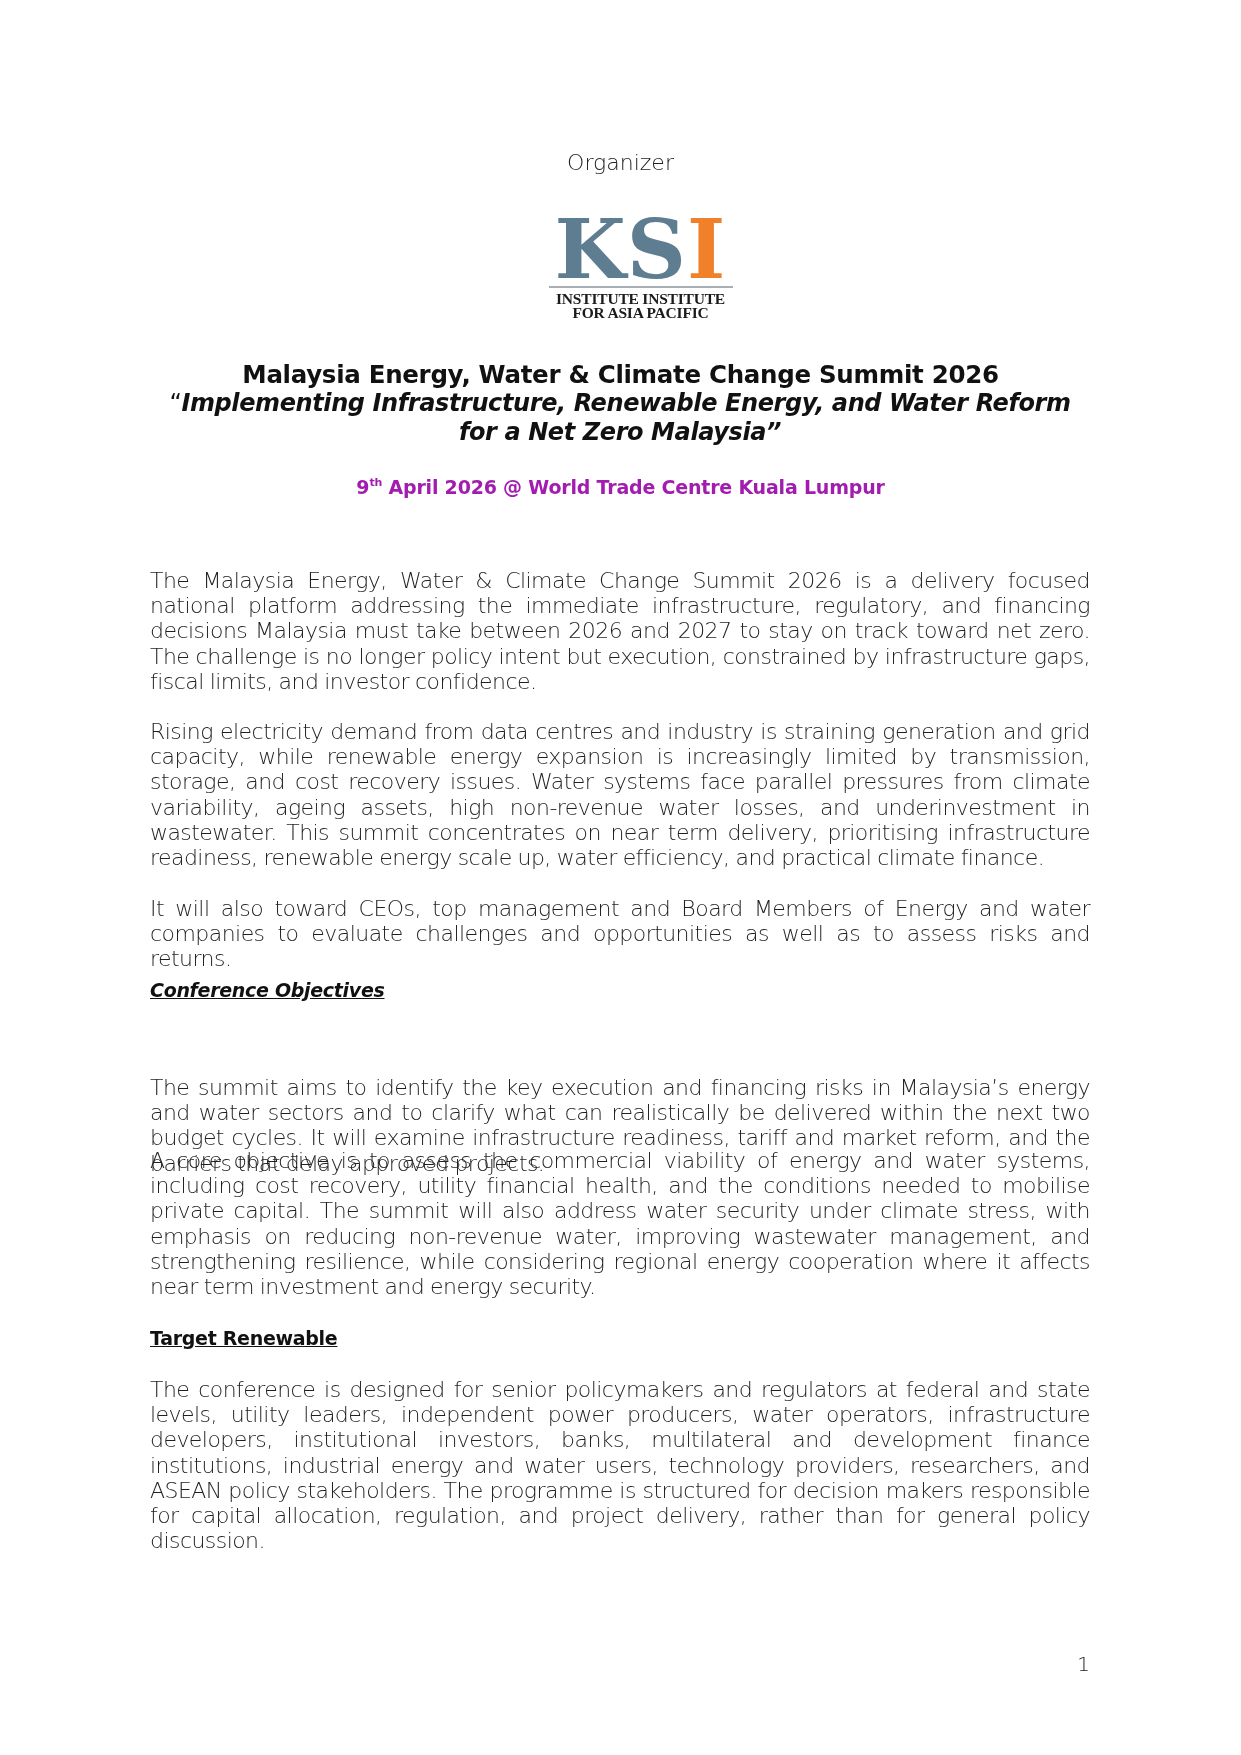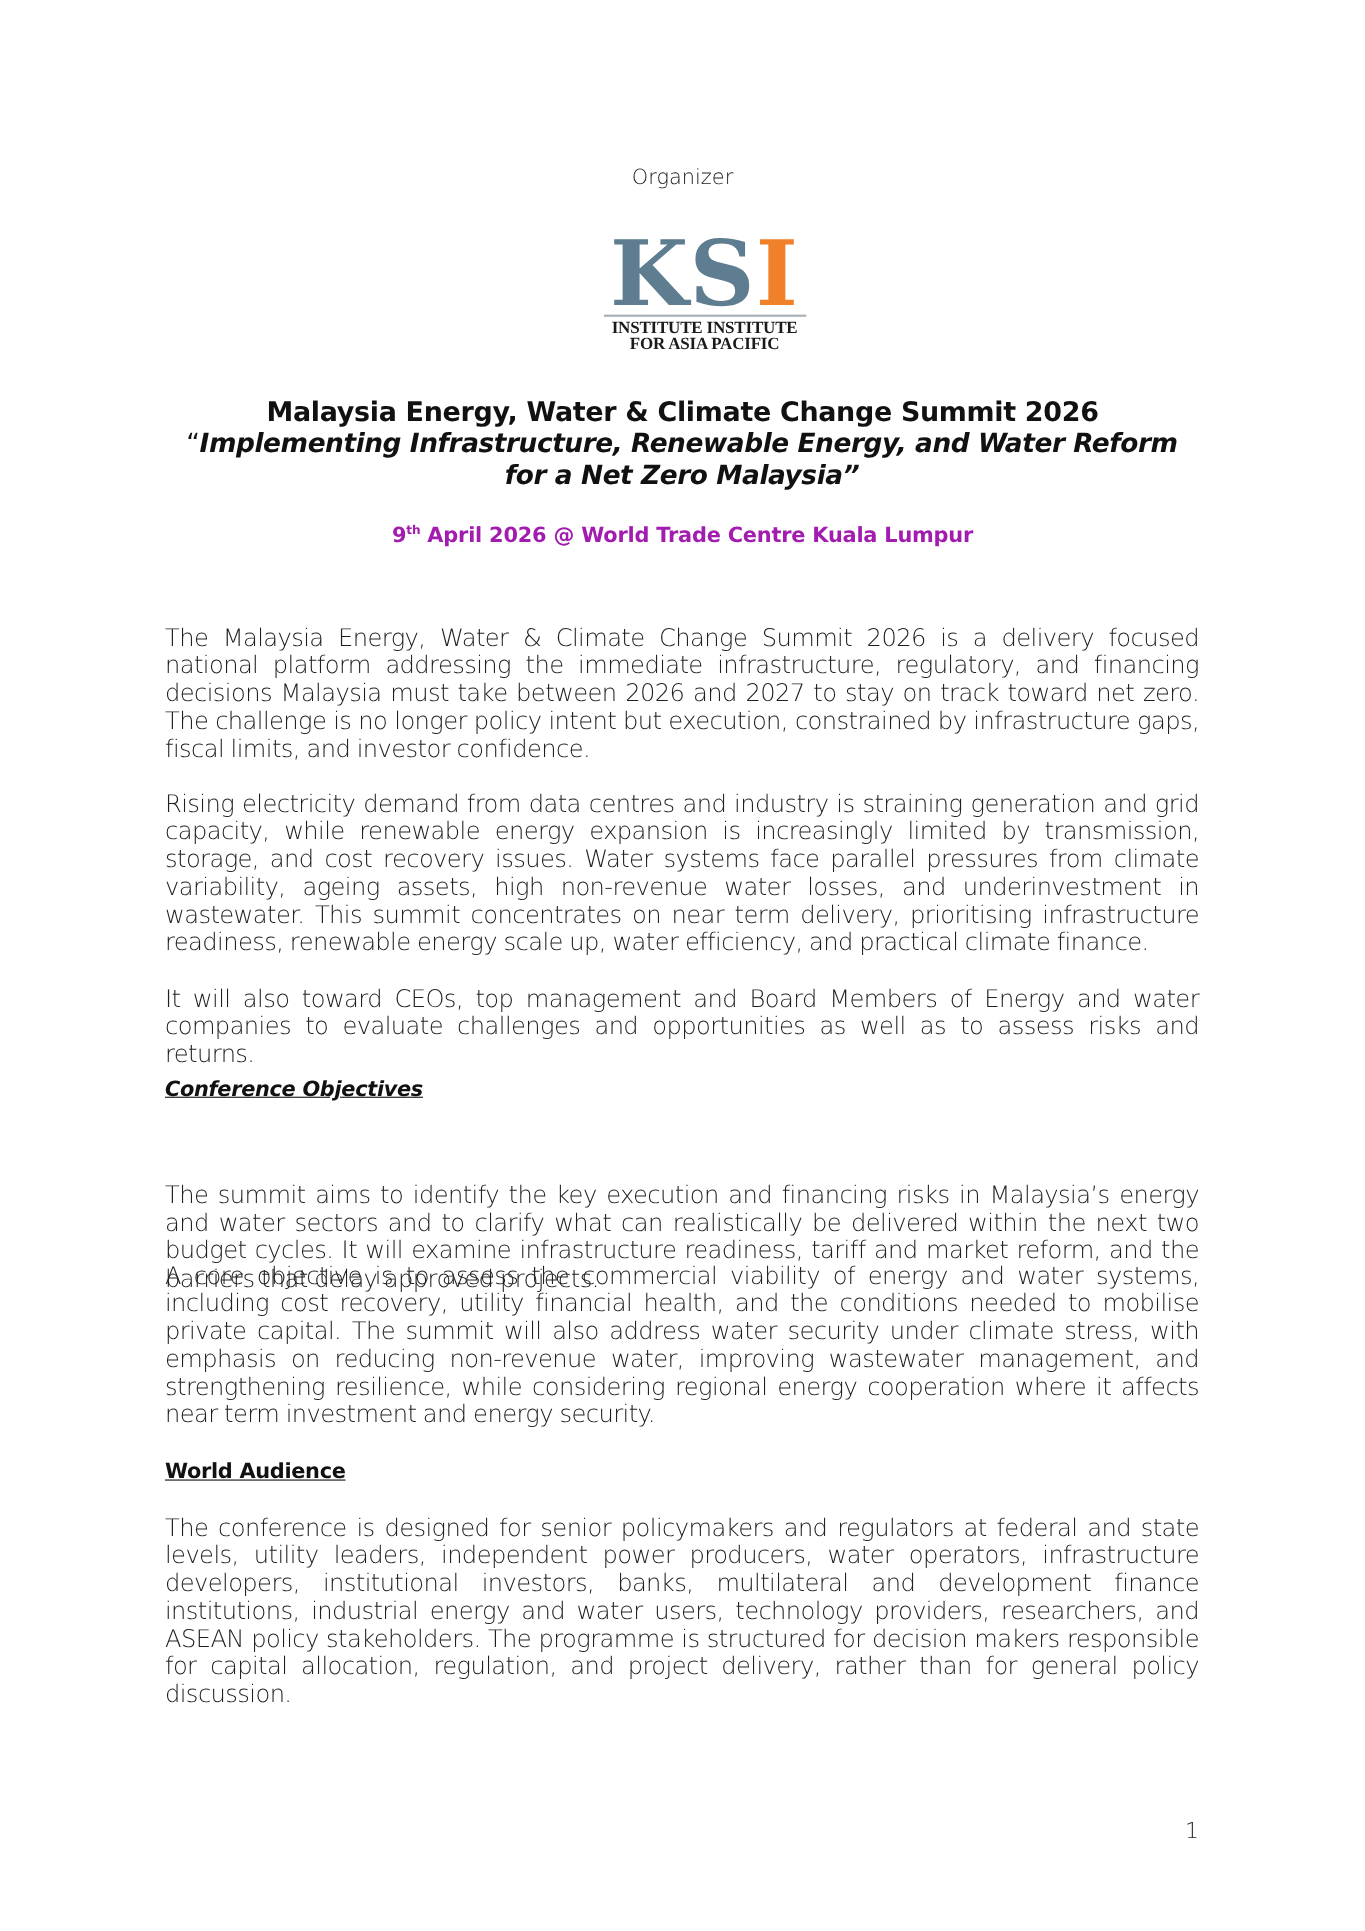--- a/index.html
+++ b/index.html
@@ -3,21 +3,21 @@
 <meta charset="utf-8">
 <style>
   html, body { margin: 0; padding: 0; background: #ffffff; }
   body {
     width: 1241px; height: 1755px; position: relative; overflow: hidden;
     font-family: "DejaVu Sans", sans-serif; color: #1a1a1a;
   }
   .page { position: absolute; left: 0; top: 0; width: 1241px; height: 1755px; }
   .organizer {
     position: absolute; top: 150px; left: 0; width: 1241px; text-align: center;
-    font-size: 19px; font-weight: 300; color: #222;
+    font-size: 22px; font-weight: 300; color: #222;
   }
   .logo { position: absolute; top: 213px; left: 0; width: 1241px; text-align: center; padding-left: 20px; }
   .logo-inner { display: inline-block; width: 184px; }
   .logo-mark {
     font-family: "DejaVu Serif", serif; font-weight: bold; font-size: 82px; line-height: 72px;
     letter-spacing: 1px; height: 70px; white-space: nowrap;
   }
   .logo-mark .k, .logo-mark .s { color: #5f7d90; }
   .logo-mark .i { color: #f0812a; }
   .logo-rule { height: 2px; background: #a9b0b5; margin: 3px 0 4px 0; }
@@ -80,18 +80,18 @@
   <div class="content para" style="top:719px;">Rising electricity demand from data centres and industry is straining generation and grid capacity, while renewable energy expansion is increasingly limited by transmission, storage, and cost recovery issues. Water systems face parallel pressures from climate variability, ageing assets, high non-revenue water losses, and underinvestment in wastewater. This summit concentrates on near term delivery, prioritising infrastructure readiness, renewable energy scale up, water efficiency, and practical climate finance.</div>
   <div class="content para" style="top:896px;">It will also toward CEOs, top management  and Board Members of Energy and water companies to evaluate  challenges and opportunities as well as to assess risks and returns.</div>
 
   <div class="content" style="top:979px;font-style:italic;">
     <div class="heading">Conference Objectives</div>
   </div>
   <div class="content para" style="top:1075px;">The summit aims to identify the key execution and financing risks in Malaysia’s energy and water sectors and to clarify what can realistically be delivered within the next two budget cycles. It will examine infrastructure readiness, tariff and market reform, and the barriers that delay approved projects.</div>
   <div class="content para" style="top:1148px;">A core objective is to assess the commercial viability of energy and water systems, including cost recovery, utility financial health, and the conditions needed to mobilise private capital. The summit will also address water security under climate stress, with emphasis on reducing non-revenue water, improving wastewater management, and strengthening resilience, while considering regional energy cooperation where it affects near term investment and energy security.</div>
 
   <div class="content" style="top:1327px;">
-    <div class="heading">World Audience</div>
+    <div class="heading">Target Renewable</div>
   </div>
   <div class="content para" style="top:1377px;">The conference is designed for senior policymakers and regulators at federal and state levels, utility leaders, independent power producers, water operators, infrastructure developers, institutional investors, banks, multilateral and development finance institutions, industrial energy and water users, technology providers, researchers, and ASEAN policy stakeholders. The programme is structured for decision makers responsible for capital allocation, regulation, and project delivery, rather than for general policy discussion.</div>
 
   <div class="page-number">1</div>
 </div>
 
 </body></html>

